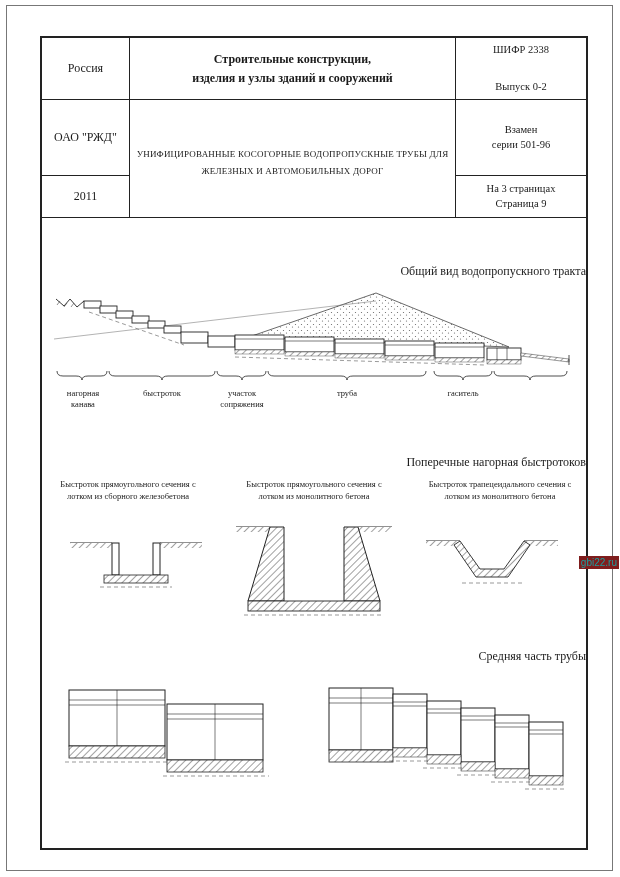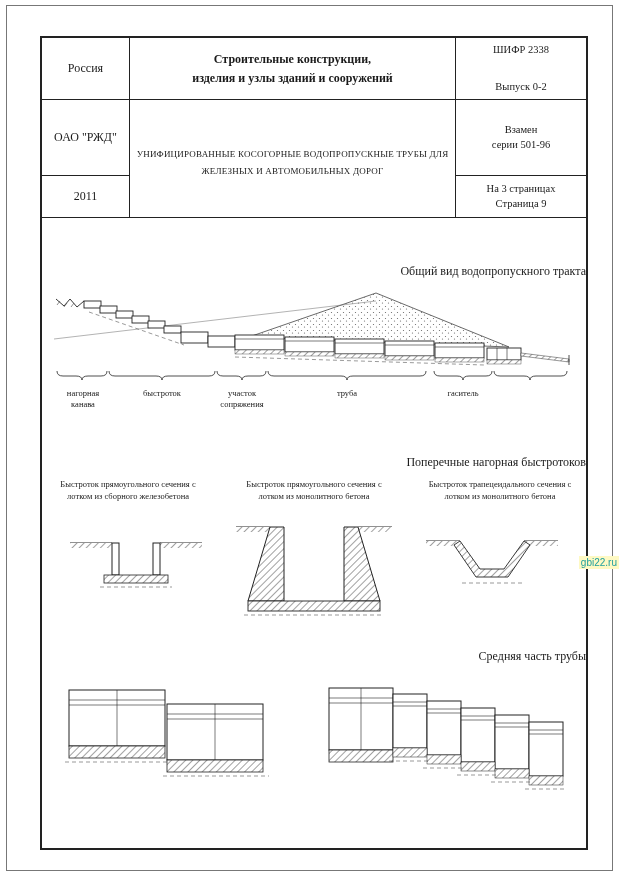--- a/index.html
+++ b/index.html
@@ -44,21 +44,21 @@
   .cs-caption { width:172px; font-size:8.5px; line-height:1.45; text-align:center; white-space:pre-line; }
   .cs-row { display:flex; justify-content:center; align-items:flex-start; gap:28px; margin-top:10px; }
   .cs-pad { margin-top:12px; }
 
   .mid-row { display:flex; justify-content:center; align-items:flex-start; gap:44px; margin-top:12px; }
 
   svg { display:block; }
 
   .watermark {
     position:absolute; right:1px; top:556px; font-size:10px;
-    font-family:"Liberation Sans", sans-serif; background:#fef9c3; padding:1px 2px;
+    font-family:"Liberation Sans", sans-serif; background:#7f1d1d; padding:1px 2px;
   }
 </style>
 </head>
 <body>
 
 <svg width="0" height="0" style="position:absolute" aria-hidden="true">
   <defs>
     <pattern id="p-hatch" width="5" height="5" patternUnits="userSpaceOnUse" patternTransform="rotate(45)">
       <rect width="5" height="5" fill="#fff"></rect>
       <line x1="0" y1="0" x2="0" y2="5" stroke="#444" stroke-width="1"></line>

